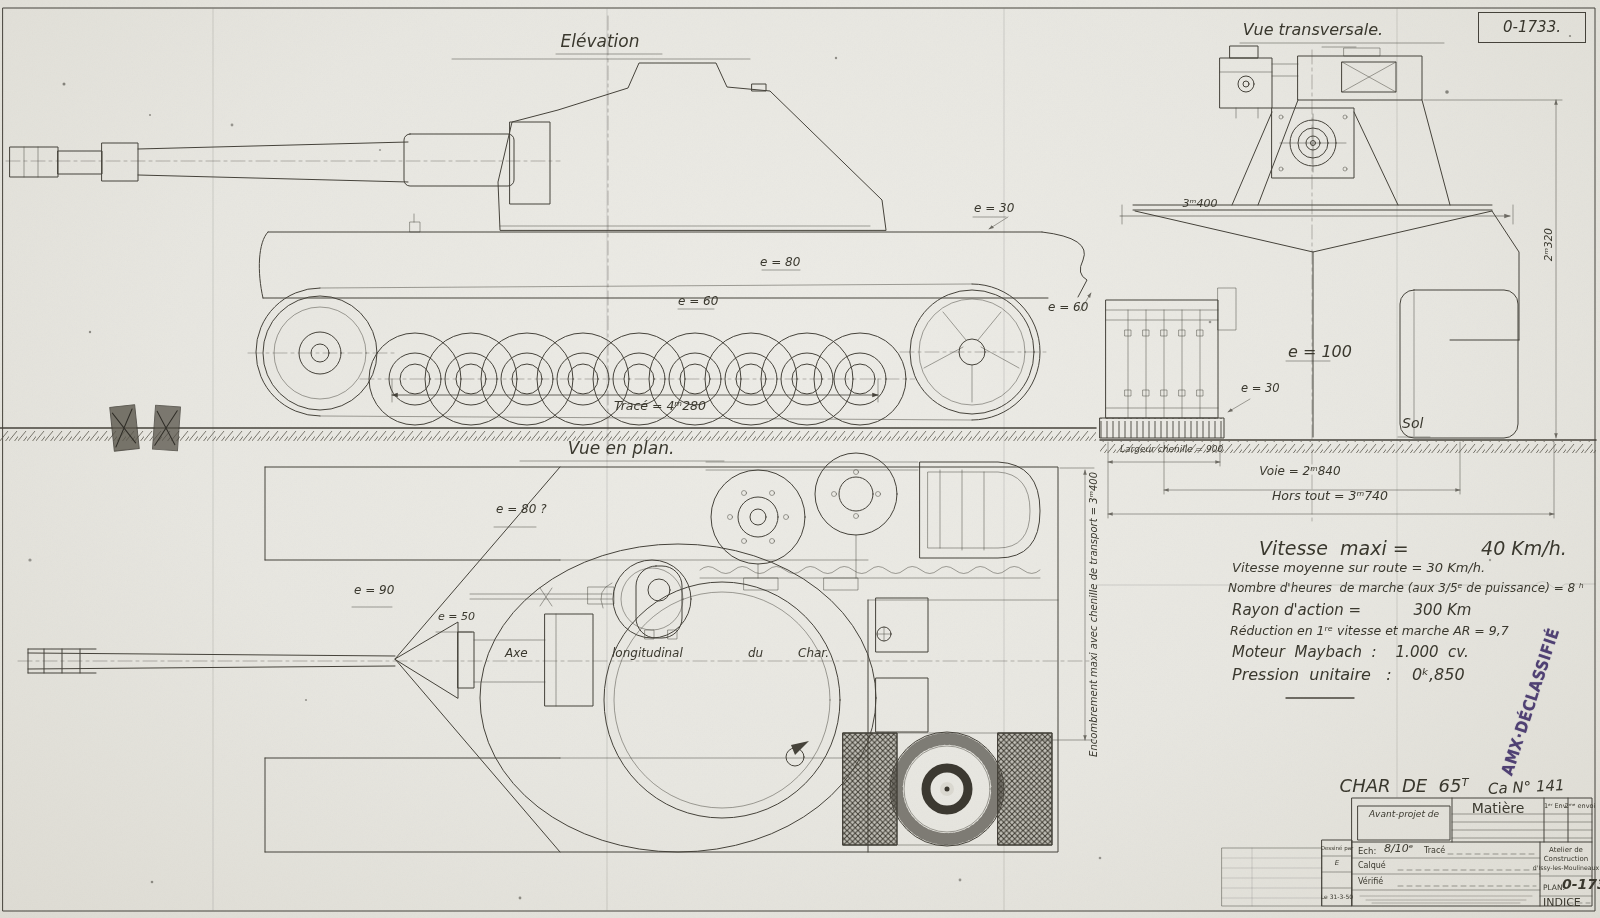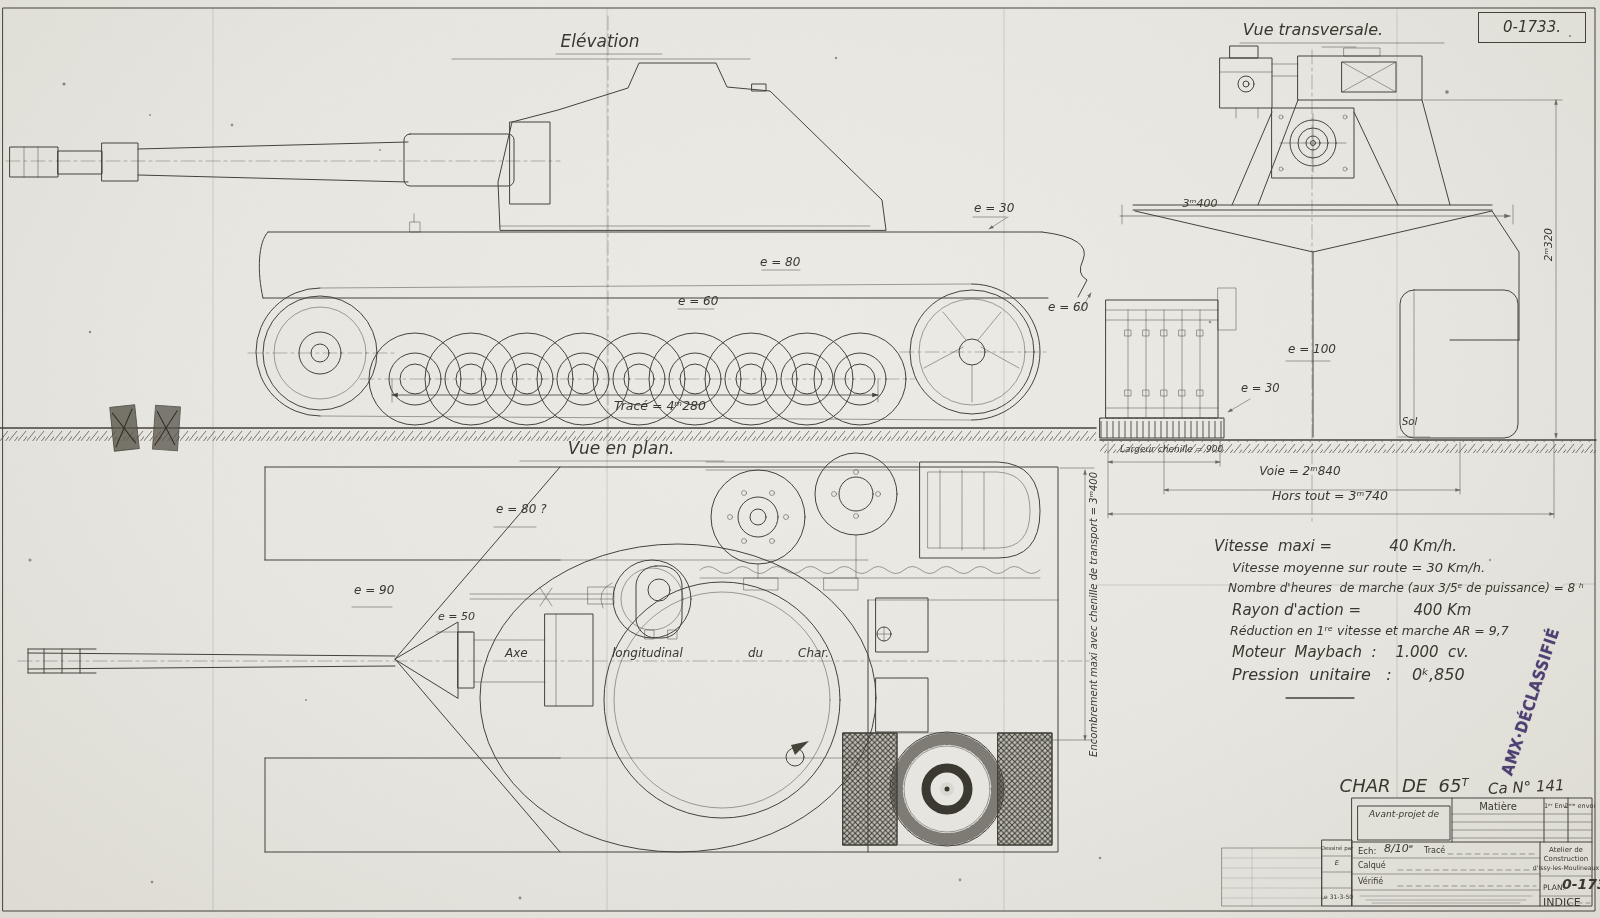--- a/index.html
+++ b/index.html
@@ -322,50 +322,50 @@
 <div class="lbl c" style="left:621px;top:439px;font-size:17px">Vue en plan.</div>
 
 <div class="lbl" style="left:974px;top:202px;font-size:12px">e = 30</div>
 <div class="lbl" style="left:760px;top:256px;font-size:12px">e = 80</div>
 <div class="lbl" style="left:678px;top:295px;font-size:12px">e = 60</div>
 <div class="lbl" style="left:1048px;top:301px;font-size:12px">e = 60</div>
 <div class="lbl c" style="left:660px;top:399px;font-size:12.5px">Tracé = 4ᵐ280</div>
 
 <div class="lbl c" style="left:1200px;top:198px;font-size:11px">3ᵐ400</div>
 <div class="lbl v" style="left:1543px;top:228px;font-size:10.5px">2ᵐ320</div>
-<div class="lbl" style="left:1288px;top:343px;font-size:12px">e = 100</div>
+<div class="lbl" style="left:1288px;top:343px;font-size:16px">e = 100</div>
 <div class="lbl" style="left:1241px;top:382px;font-size:11.5px">e = 30</div>
-<div class="lbl" style="left:1402px;top:416px;font-size:10px">Sol</div>
+<div class="lbl" style="left:1402px;top:416px;font-size:14px">Sol</div>
 <div class="lbl" style="left:1120px;top:444px;font-size:9px">Largeur chenille = 900</div>
 <div class="lbl c" style="left:1300px;top:465px;font-size:12px">Voie = 2ᵐ840</div>
 <div class="lbl c" style="left:1330px;top:489px;font-size:12.5px">Hors tout = 3ᵐ740</div>
 
 <div class="lbl" style="left:496px;top:503px;font-size:12px">e = 80 ?</div>
 <div class="lbl" style="left:354px;top:584px;font-size:12px">e = 90</div>
 <div class="lbl" style="left:438px;top:611px;font-size:11px">e = 50</div>
 <div class="lbl" style="left:505px;top:647px;font-size:12px">Axe</div>
 <div class="lbl" style="left:612px;top:647px;font-size:12px">longitudinal</div>
 <div class="lbl" style="left:748px;top:647px;font-size:12px">du</div>
 <div class="lbl" style="left:798px;top:647px;font-size:12px">Char.</div>
 <div class="lbl v" style="left:1088px;top:472px;font-size:10px">Encombrement maxi avec chenille de transport = 3ᵐ400</div>
 
-<div class="lbl" style="left:1214px;top:538px;font-size:15px">Vitesse  maxi =            40 Km/h.</div>
+<div class="lbl" style="left:1259px;top:538px;font-size:19px">Vitesse  maxi =            40 Km/h.</div>
 <div class="lbl" style="left:1232px;top:561px;font-size:13px">Vitesse moyenne sur route = 30 Km/h.</div>
 <div class="lbl" style="left:1228px;top:582px;font-size:12px">Nombre d'heures  de marche (aux 3/5ᵉ de puissance) = 8 ʰ</div>
-<div class="lbl" style="left:1232px;top:602px;font-size:15px">Rayon d'action =           400 Km</div>
+<div class="lbl" style="left:1232px;top:602px;font-size:15px">Rayon d'action =           300 Km</div>
 <div class="lbl" style="left:1230px;top:624px;font-size:12.5px">Réduction en 1ʳᵉ vitesse et marche AR = 9,7</div>
 <div class="lbl" style="left:1232px;top:644px;font-size:15px">Moteur  Maybach  :    1.000  cv.</div>
 <div class="lbl" style="left:1232px;top:666px;font-size:16px">Pression  unitaire   :    0ᵏ,850</div>
 
 <div class="stamp">AMX·DÉCLASSIFIÉ</div>
 <div class="lbl" style="left:1488px;top:779px;font-size:15px;transform:rotate(-3deg)">Ca N° 141</div>
 
 <div class="lbl c" style="left:1404px;top:809px;font-size:9px">Avant-projet de</div>
 <div class="lbl c" style="left:1404px;top:776px;font-size:18px">CHAR  DE  65ᵀ</div>
-<div class="lbl r c" style="left:1498px;top:801px;font-size:10px">Matière</div>
+<div class="lbl r c" style="left:1498px;top:801px;font-size:14px">Matière</div>
 <div class="lbl r c" style="left:1556px;top:803px;font-size:6.5px">1ᵉʳ Env.</div>
 <div class="lbl r c" style="left:1580px;top:803px;font-size:6.5px">2ᵐᵉ envoi</div>
 <div class="lbl r" style="left:1358px;top:847px;font-size:8.5px">Ech:</div>
 <div class="lbl" style="left:1384px;top:843px;font-size:11px">8/10ᵉ</div>
 <div class="lbl r" style="left:1424px;top:847px;font-size:8px">Tracé</div>
 <div class="lbl r" style="left:1358px;top:862px;font-size:8px">Calqué</div>
 <div class="lbl r" style="left:1358px;top:878px;font-size:8px">Vérifié</div>
 <div class="lbl r c" style="left:1566px;top:847px;font-size:7px">Atelier de</div>
 <div class="lbl r c" style="left:1566px;top:856px;font-size:7px">Construction</div>
 <div class="lbl r c" style="left:1566px;top:865px;font-size:6.2px">d'Issy-les-Moulineaux</div>

